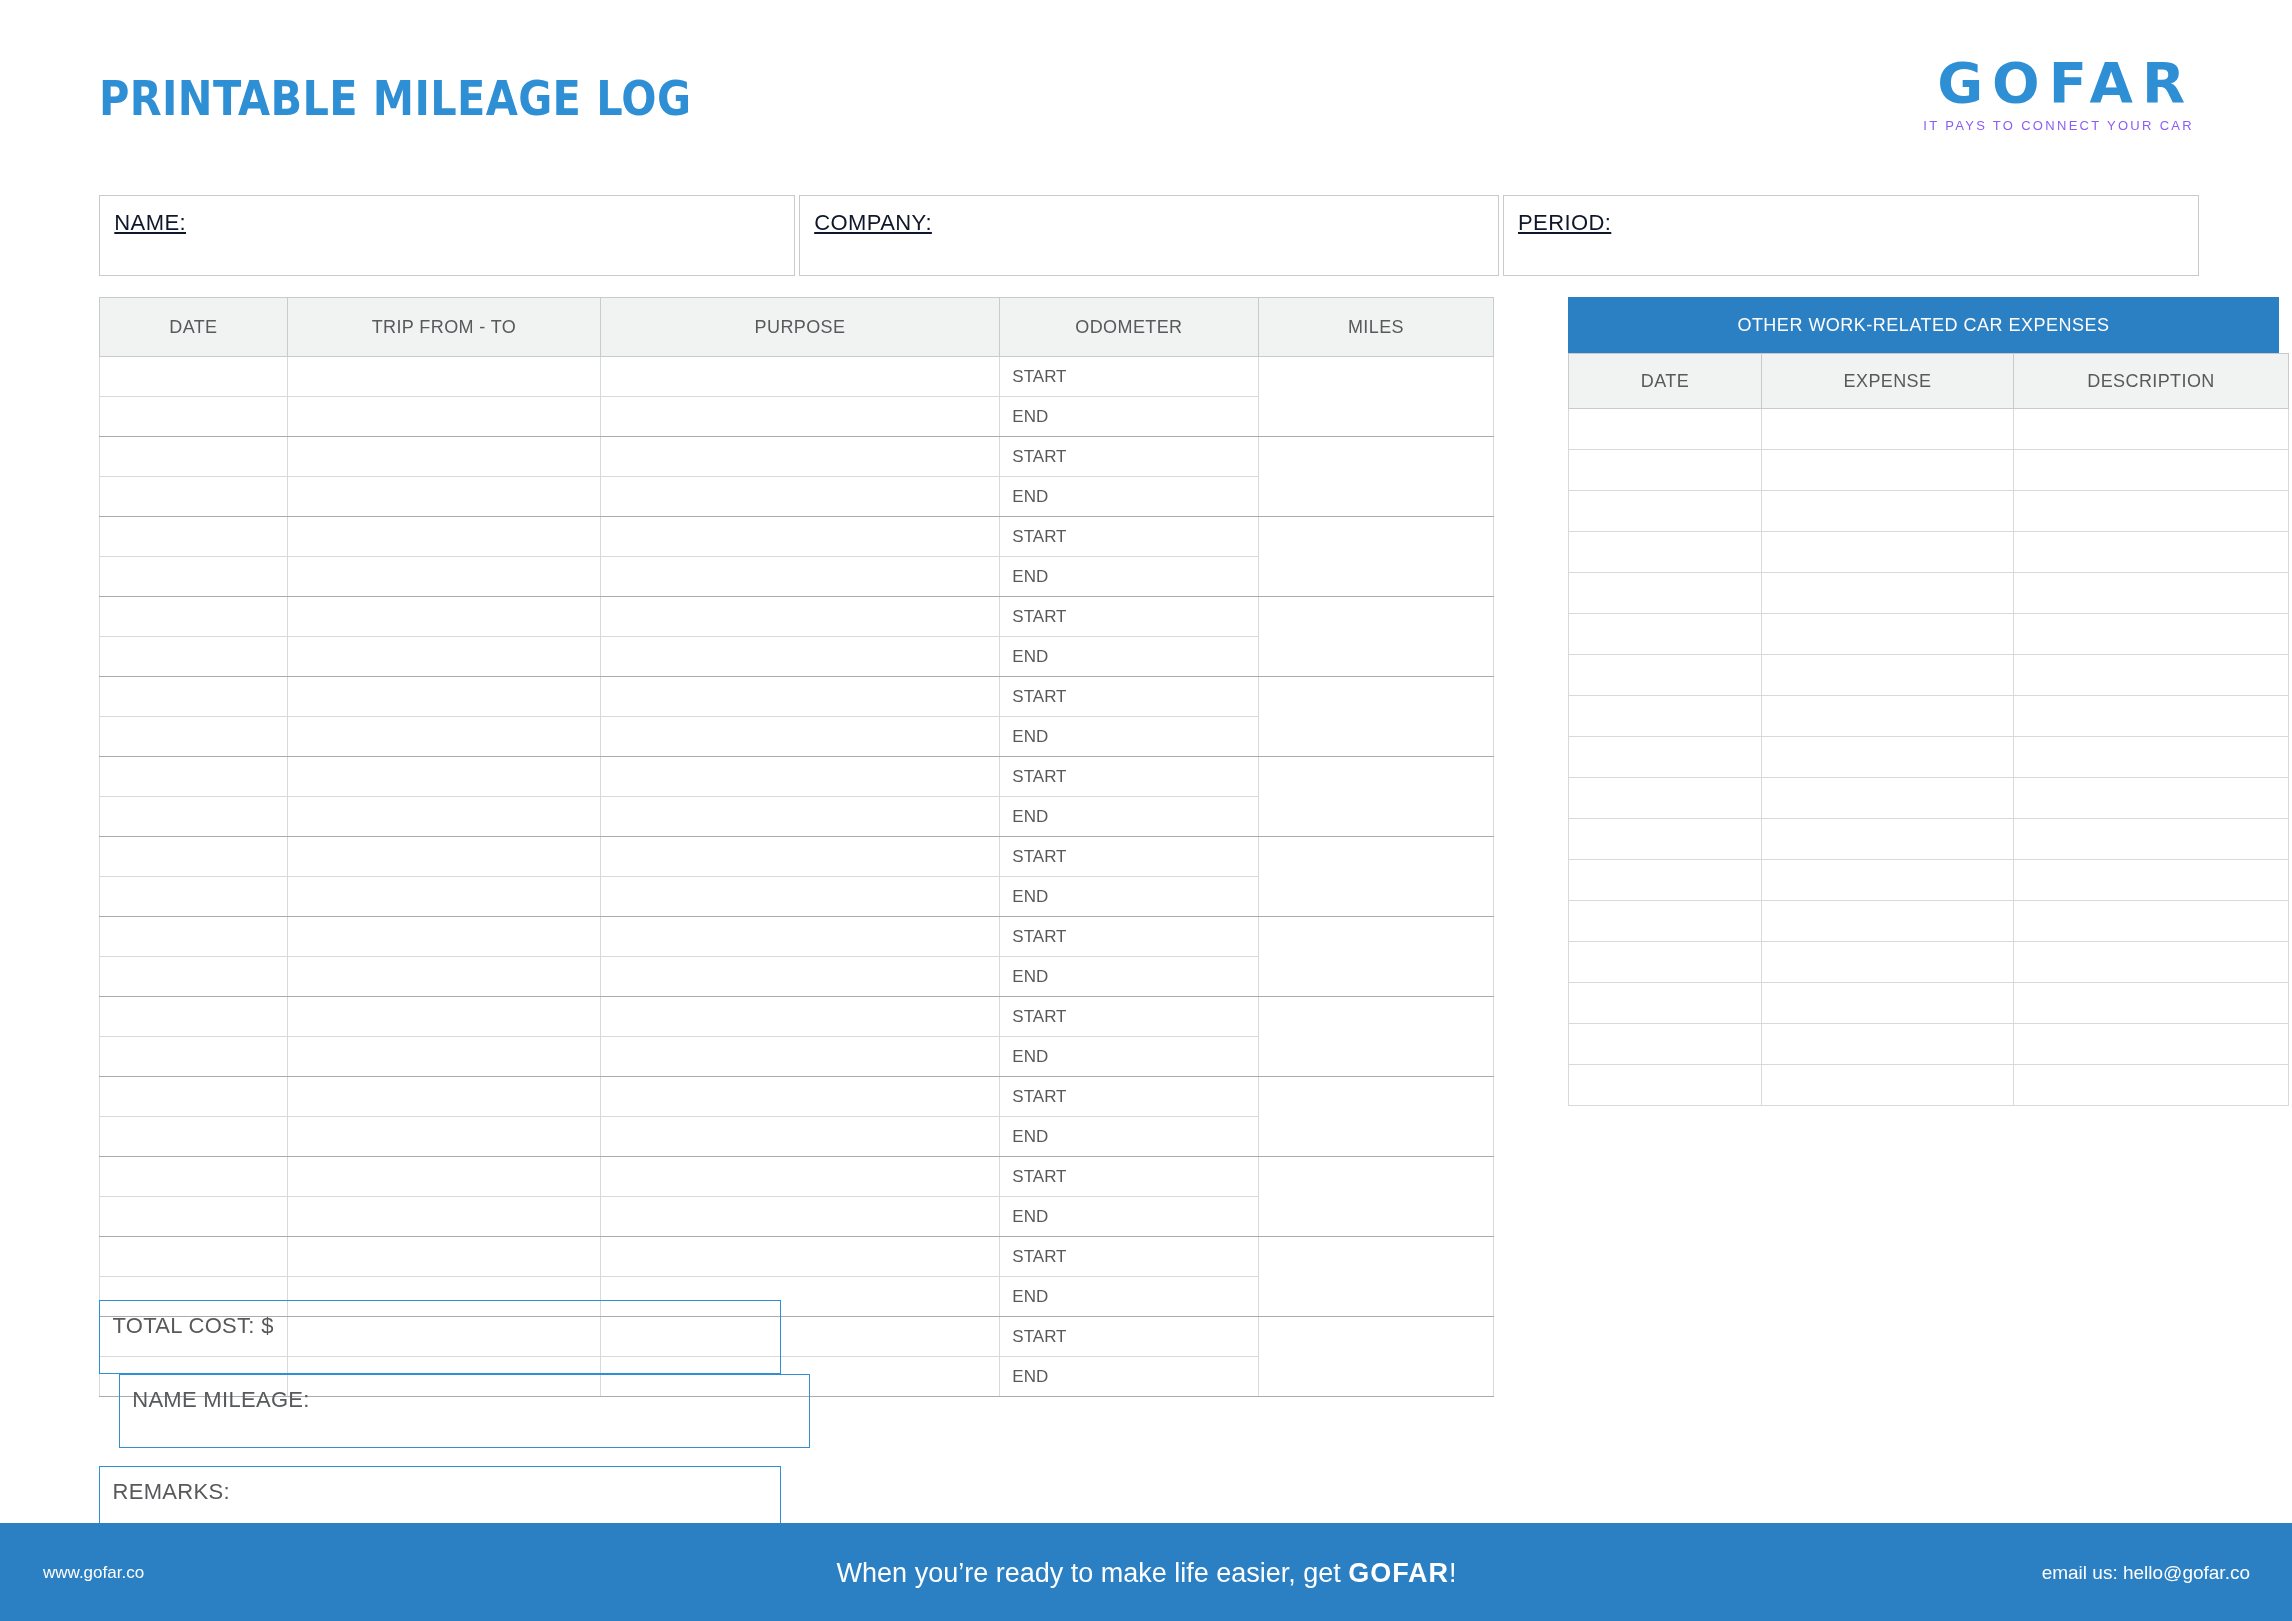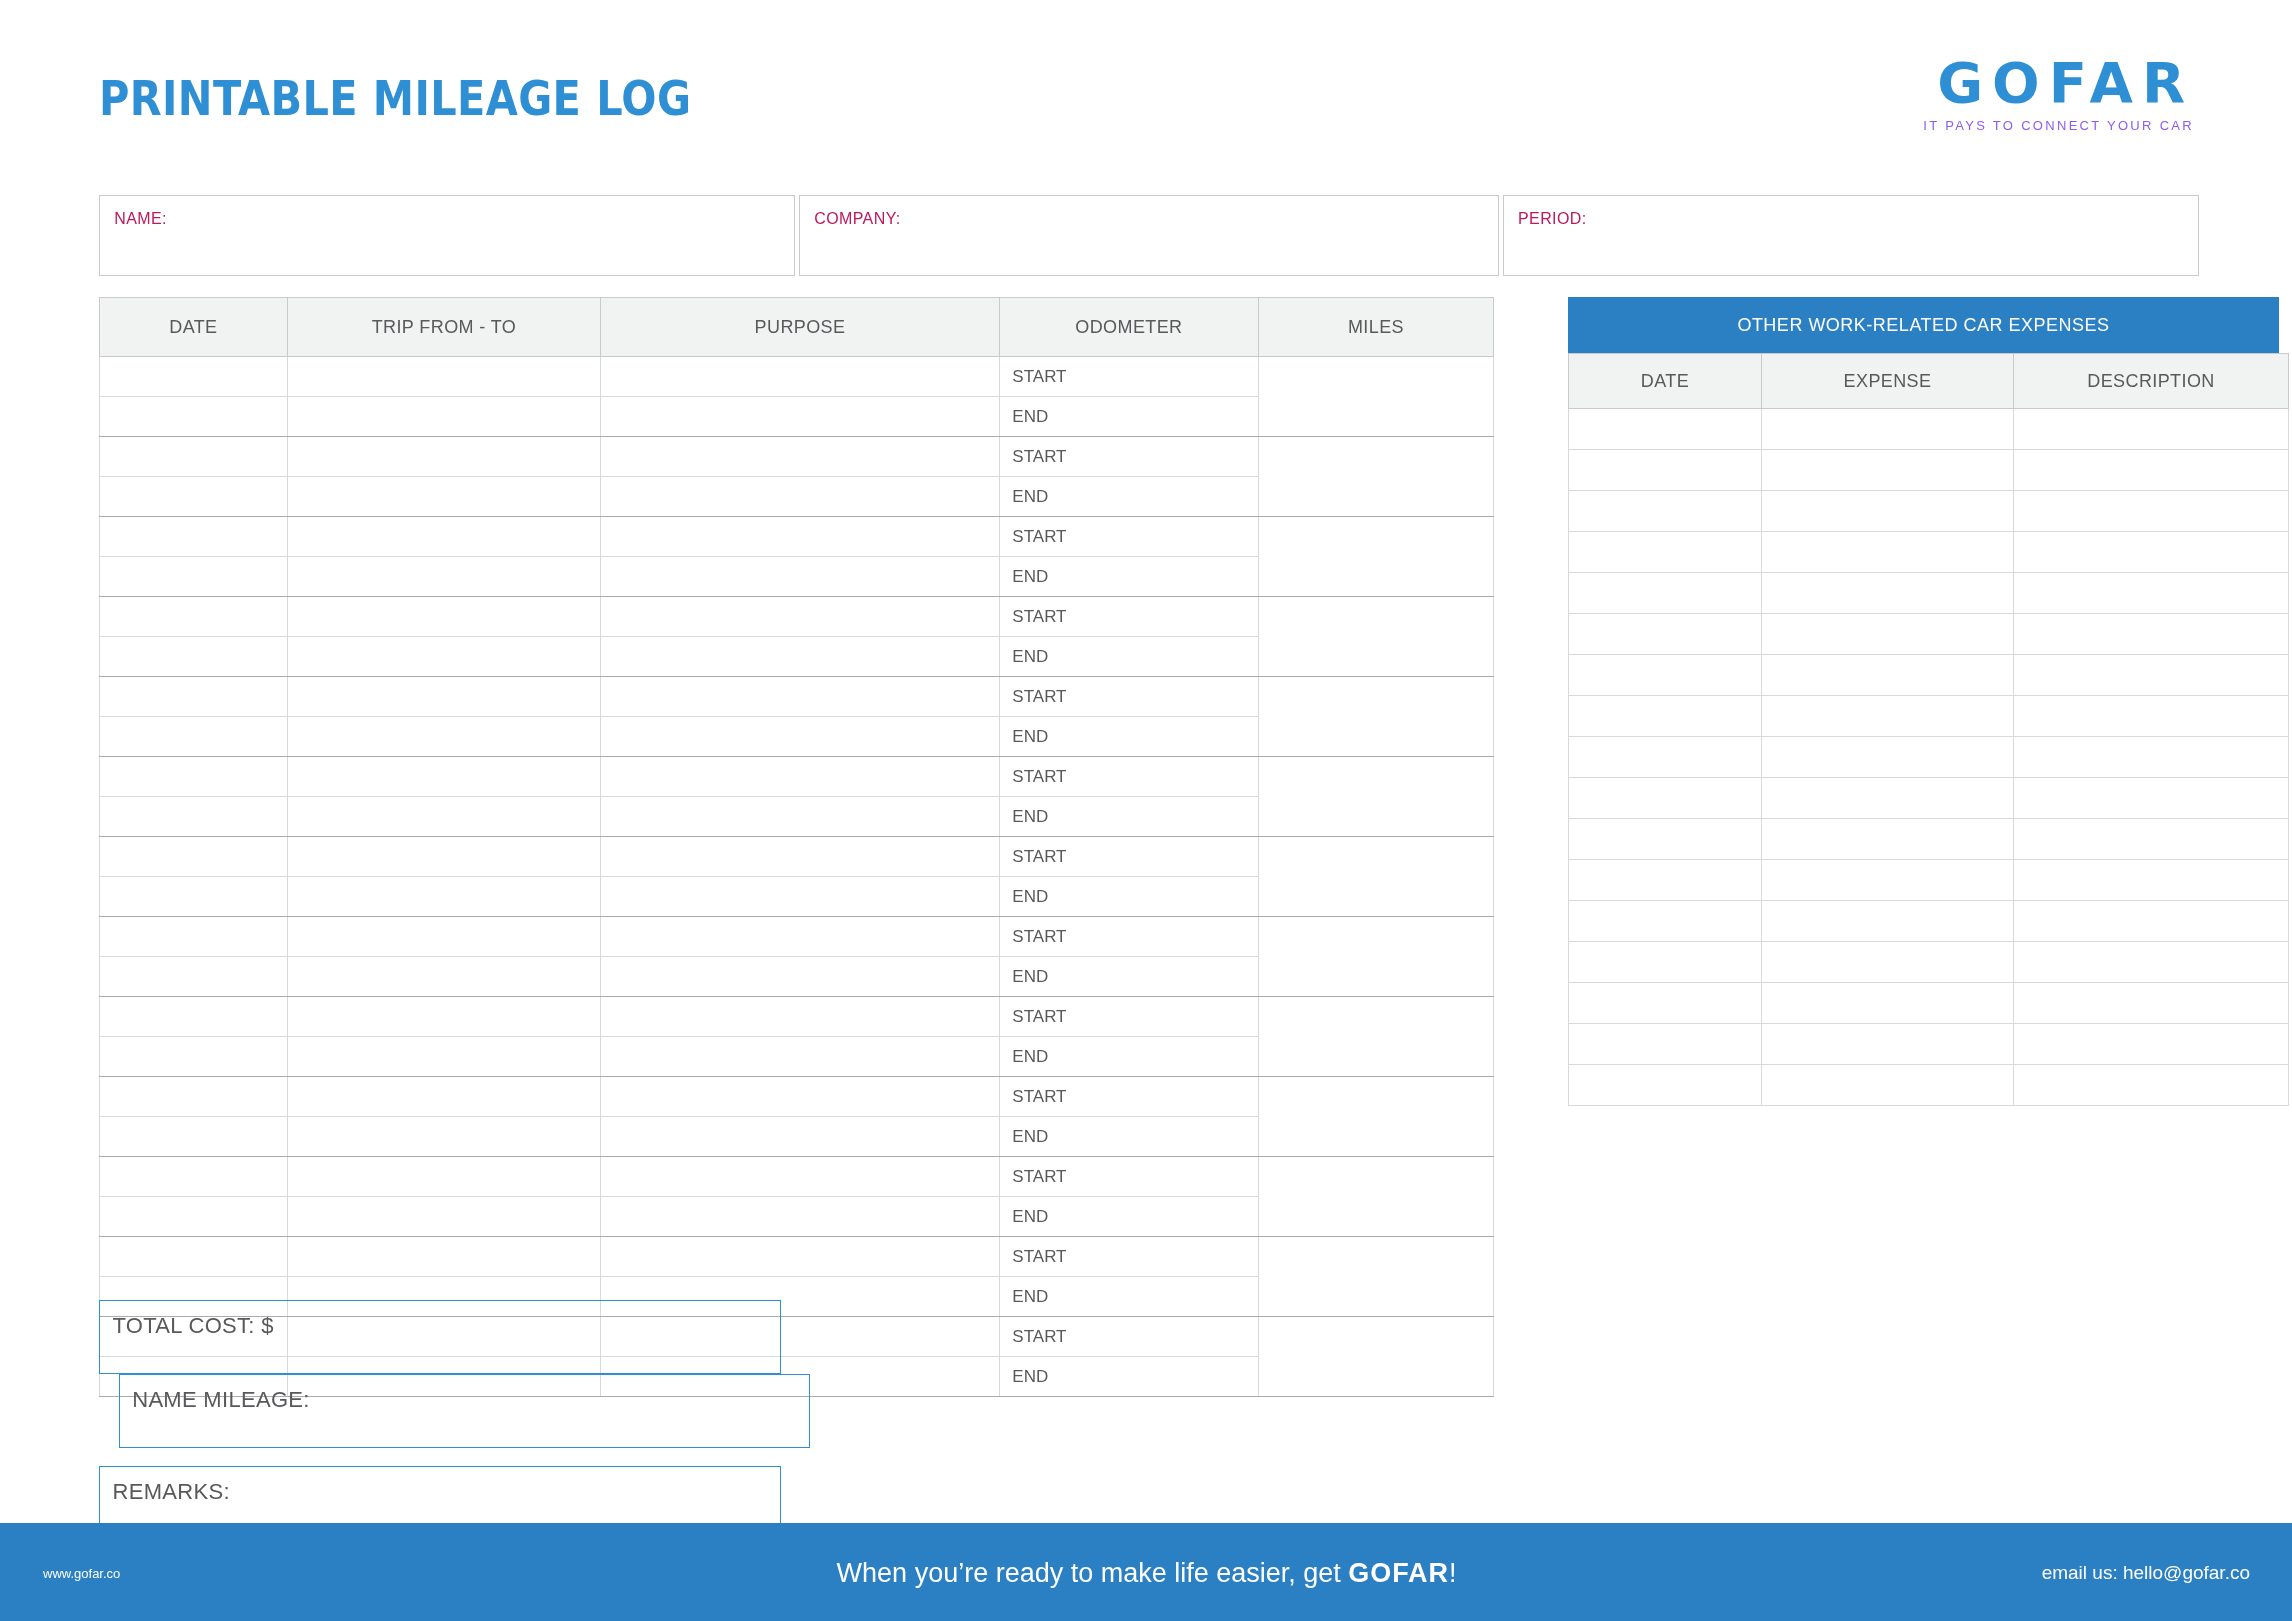--- a/index.html
+++ b/index.html
@@ -77,23 +77,24 @@
     border: 0.9px solid #c9cacc;
     box-sizing: border-box;
     position: relative;
     height: 81px;
   }
   .info-box + .info-box { margin-left: 3.6px; }
   .info-box .lbl {
     position: absolute;
     left: 14.3px;
     top: 14.3px;
-    font-size: 16px;
-    color: #be185d;
+    font-size: 22px;
+    color: #0f172a;
     letter-spacing: 0.4px;
+    text-decoration: underline;
   }
   .info-name { width: 708px; }
   .info-company { width: 712px; }
   .info-period { width: 708px; }
 
   
   .mileage-table {
     position: absolute;
     left: 99px;
     top: 297px;
@@ -205,21 +206,21 @@
     width: 2293px;
     height: 99px;
     background: #2b7fc3;
     color: #ffffff;
   }
   .footer .left {
     position: absolute;
     left: 43px;
     top: 50%;
     transform: translateY(-50%);
-    font-size: 13px;
+    font-size: 17px;
   }
   .footer .center {
     position: absolute;
     left: 0;
     right: 0;
     top: 50%;
     transform: translateY(-50%);
     text-align: center;
     font-size: 27px;
   }

